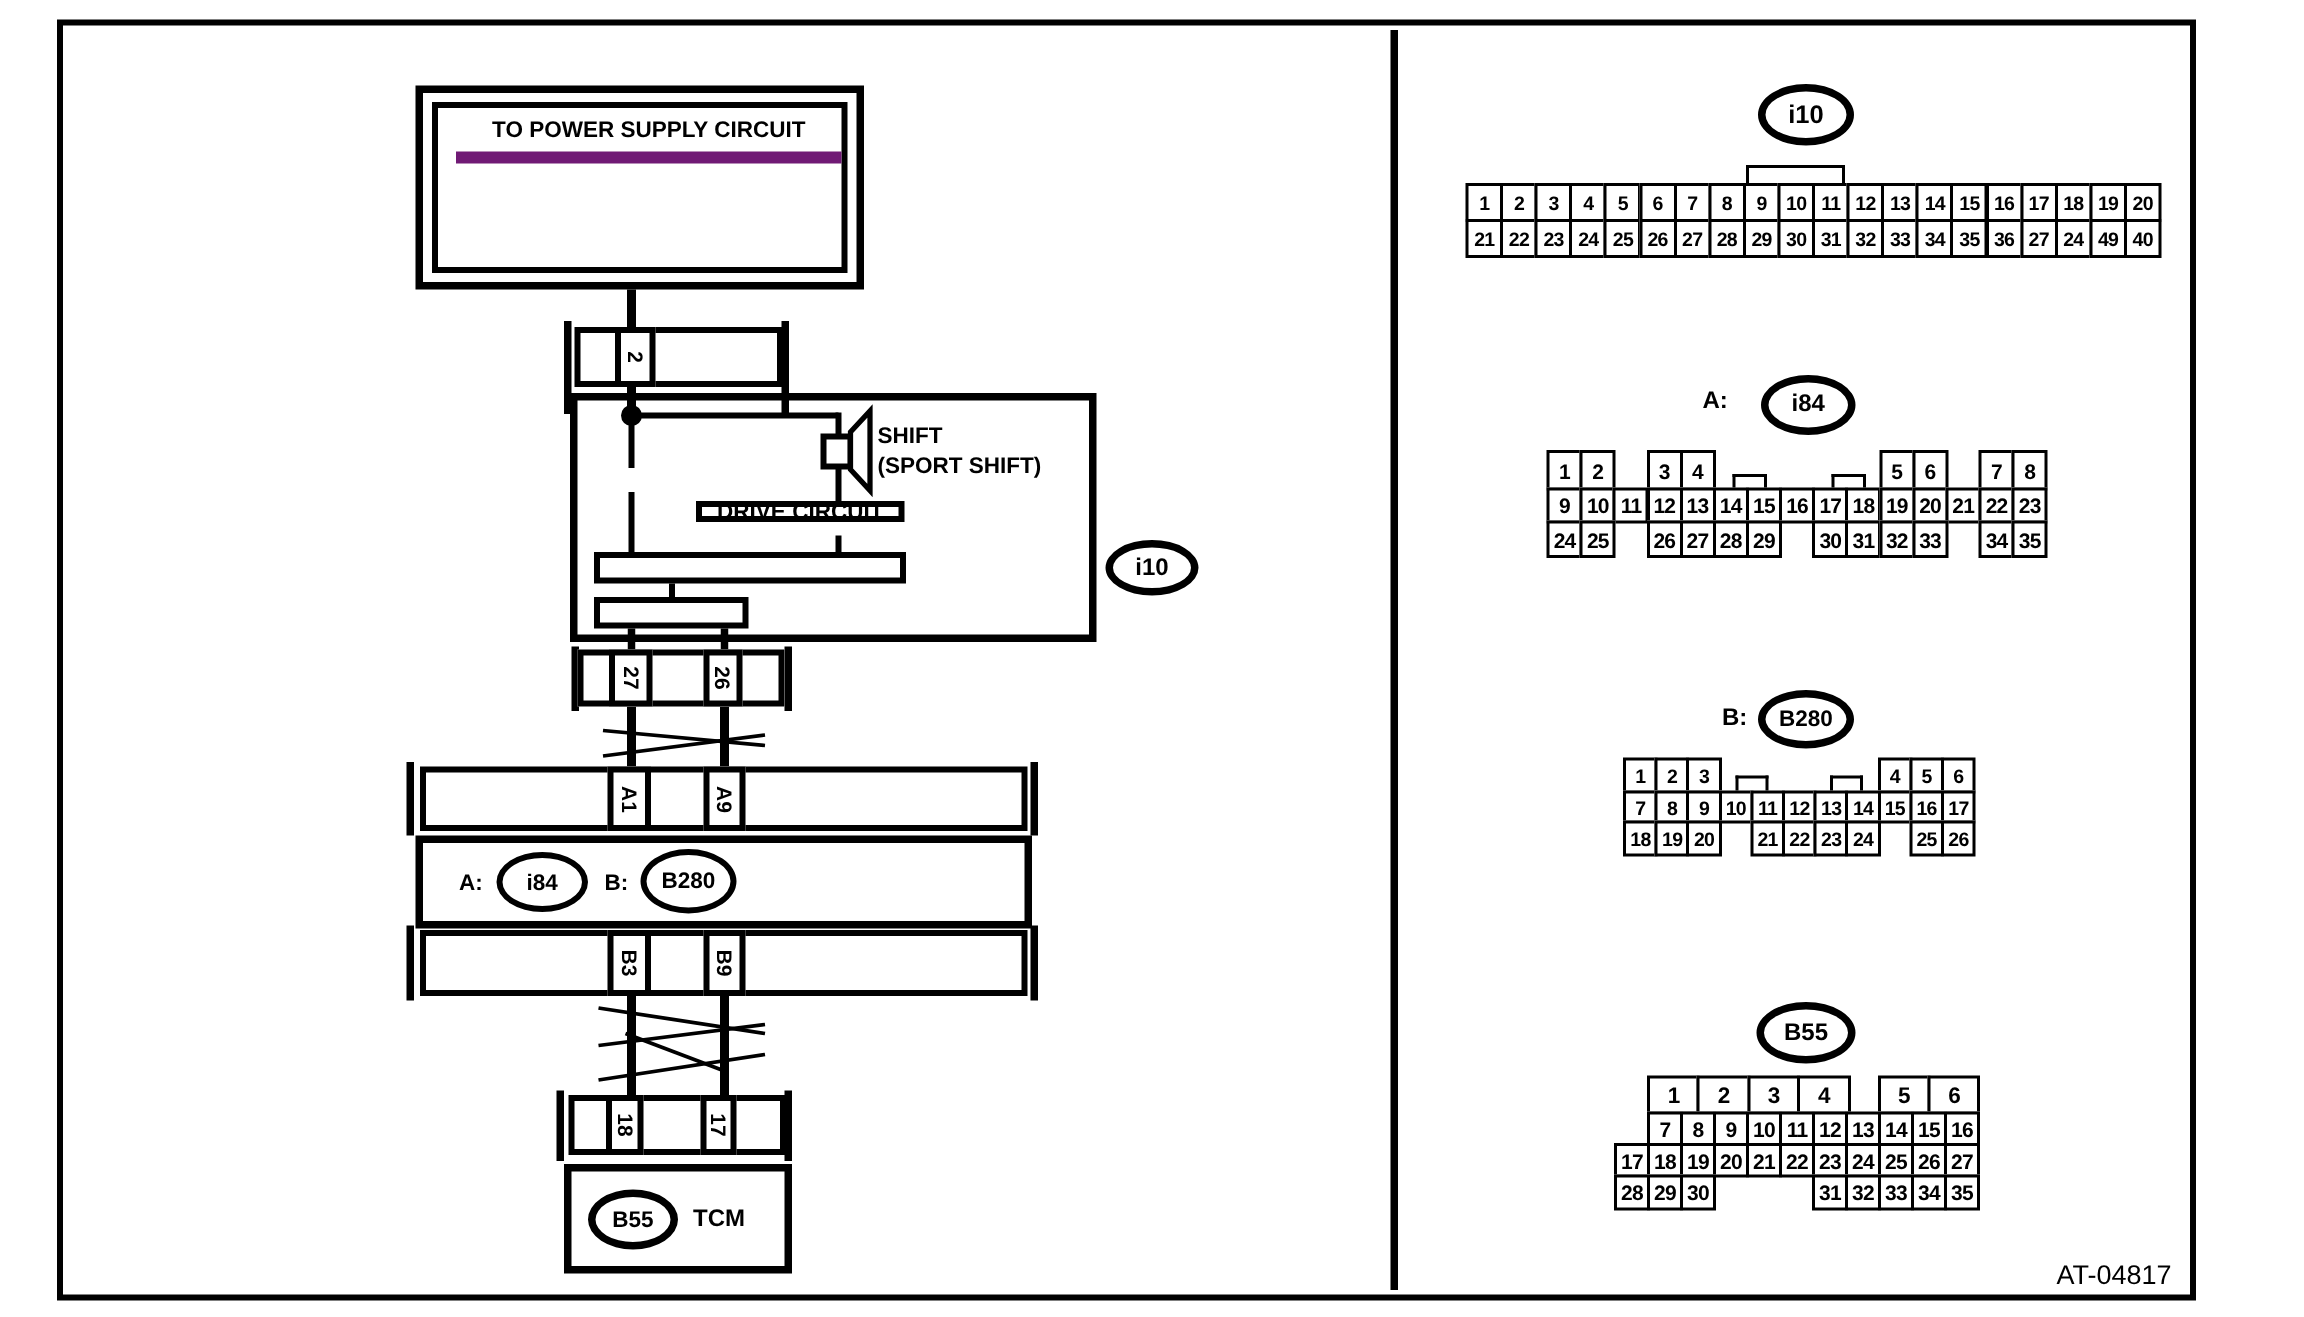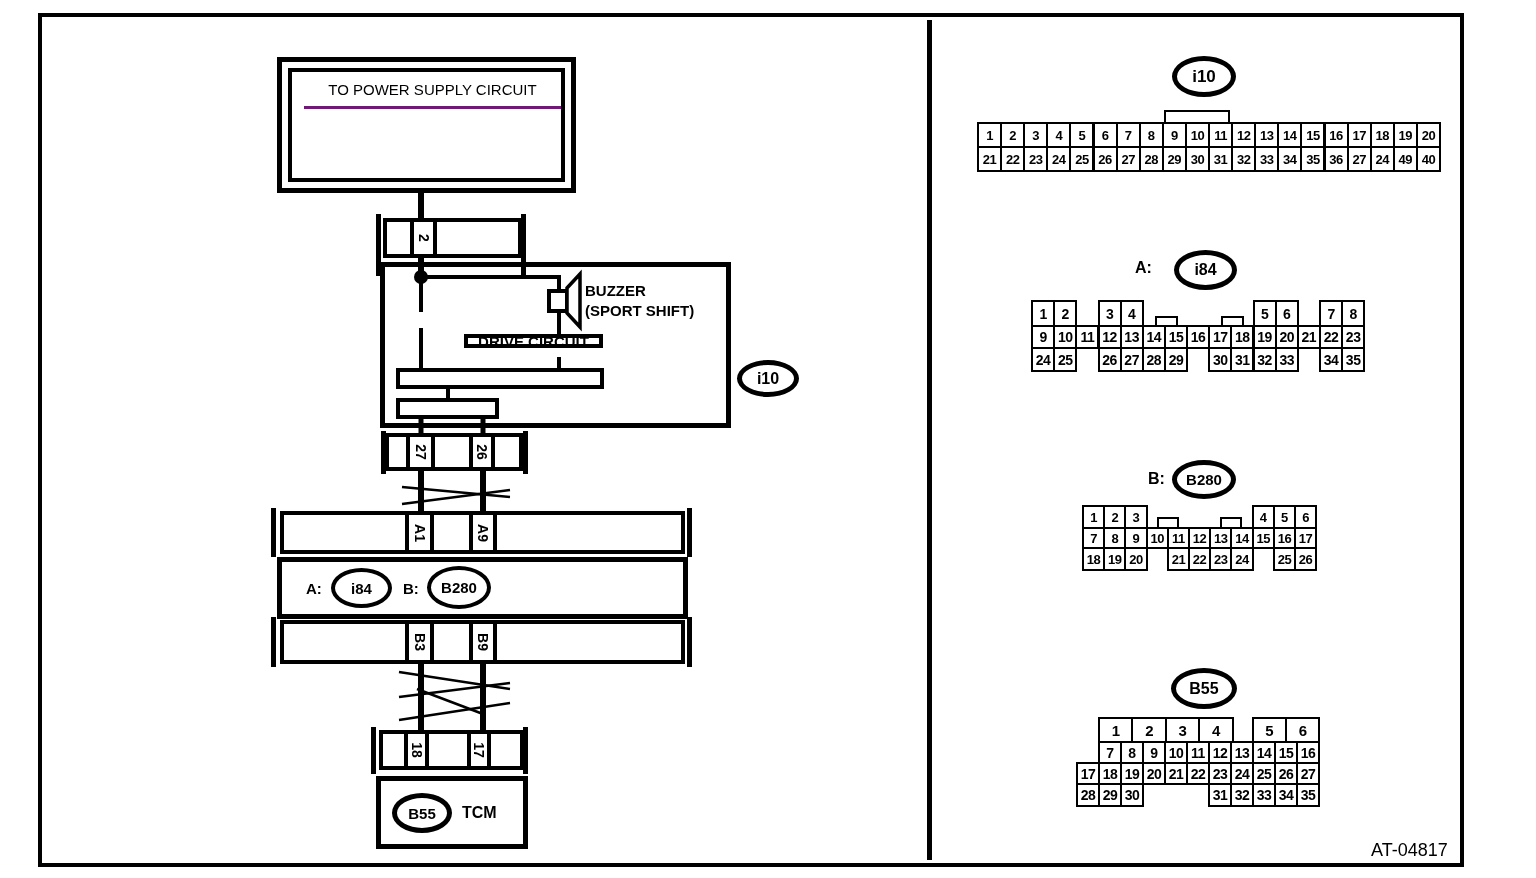--- a/index.html
+++ b/index.html
@@ -15,22 +15,22 @@
   .oval{position:absolute;box-sizing:border-box;border:5px solid #000;border-radius:50%;
         background:#fff;display:flex;align-items:center;justify-content:center;font-weight:bold;}
   .vcell{position:absolute;box-sizing:border-box;border:4px solid #000;background:#fff;
          display:flex;align-items:center;justify-content:center;}
   .vcell span{transform:rotate(90deg);font-weight:bold;font-size:14px;white-space:nowrap;}
   .bracket{position:absolute;background:#000;}
   .pincell{position:absolute;box-sizing:border-box;border:2px solid #000;background:#fff;
            display:flex;align-items:center;justify-content:center;font-weight:bold;letter-spacing:-0.5px;}
   .tab{position:absolute;box-sizing:border-box;border:2px solid #000;border-bottom:none;background:#fff;}
   .ps-inner{position:absolute;box-sizing:border-box;border:4px solid #000;display:flex;flex-direction:column;background:#fff;}
-  .ps-title{box-sizing:border-box;height:37px;border-bottom:3px solid #701a75;display:flex;
-            align-items:center;justify-content:center;font-weight:normal;font-size:15px;margin-left:12px;}
+  .ps-title{box-sizing:border-box;height:37px;border-bottom:8px solid #701a75;display:flex;
+            align-items:center;justify-content:center;font-weight:bold;font-size:15px;margin-left:12px;}
   .ps-body{flex:1;display:flex;flex-direction:column;align-items:center;justify-content:center;
            font-weight:bold;font-size:15px;line-height:20px;}
   .cent{display:flex;align-items:center;justify-content:center;}
   svg{position:absolute;left:0;top:0;}
 </style>
 </head>
 <body>
 
 <div id="stage">
 
@@ -82,21 +82,21 @@
   </div>
 
   <div class="bracket" style="left:376px;top:214px;width:5px;height:62px;"></div>
   <div class="bracket" style="left:521px;top:214px;width:5px;height:62px;"></div>
   <div class="bx white" style="left:383px;top:218px;width:139px;height:40px;"></div>
   <div class="vcell" style="left:410px;top:218px;width:27px;height:40px;">
       <span>2</span>
     </div>
 
   <div class="bx bx5" style="left:380px;top:262px;width:351px;height:166px;"></div>
-  <div class="lbl" style="left:585px;top:282px;font-size:15px;">BUZZER</div>
+  <div class="lbl" style="left:585px;top:282px;font-size:15px;">SHIFT</div>
   <div class="lbl" style="left:585px;top:302px;font-size:15px;">(SPORT SHIFT)</div>
   <div class="bx white cent" style="left:464px;top:334px;width:139px;height:14px;font-weight:bold;font-size:15px;">DRIVE CIRCUIT</div>
   <div class="bx white" style="left:396px;top:368px;width:208px;height:21px;"></div>
   <div class="bx white" style="left:396px;top:398px;width:103px;height:21px;"></div>
   <div class="oval" style="left:737px;top:360px;width:62px;height:37px;font-size:16px;">i10</div>
 
   <div class="bracket" style="left:381px;top:431px;width:5px;height:43px;"></div>
   <div class="bracket" style="left:523px;top:431px;width:5px;height:43px;"></div>
   <div class="bx white" style="left:385px;top:433px;width:138px;height:38px;"></div>
   <div class="vcell" style="left:406px;top:433px;width:29px;height:38px;">

